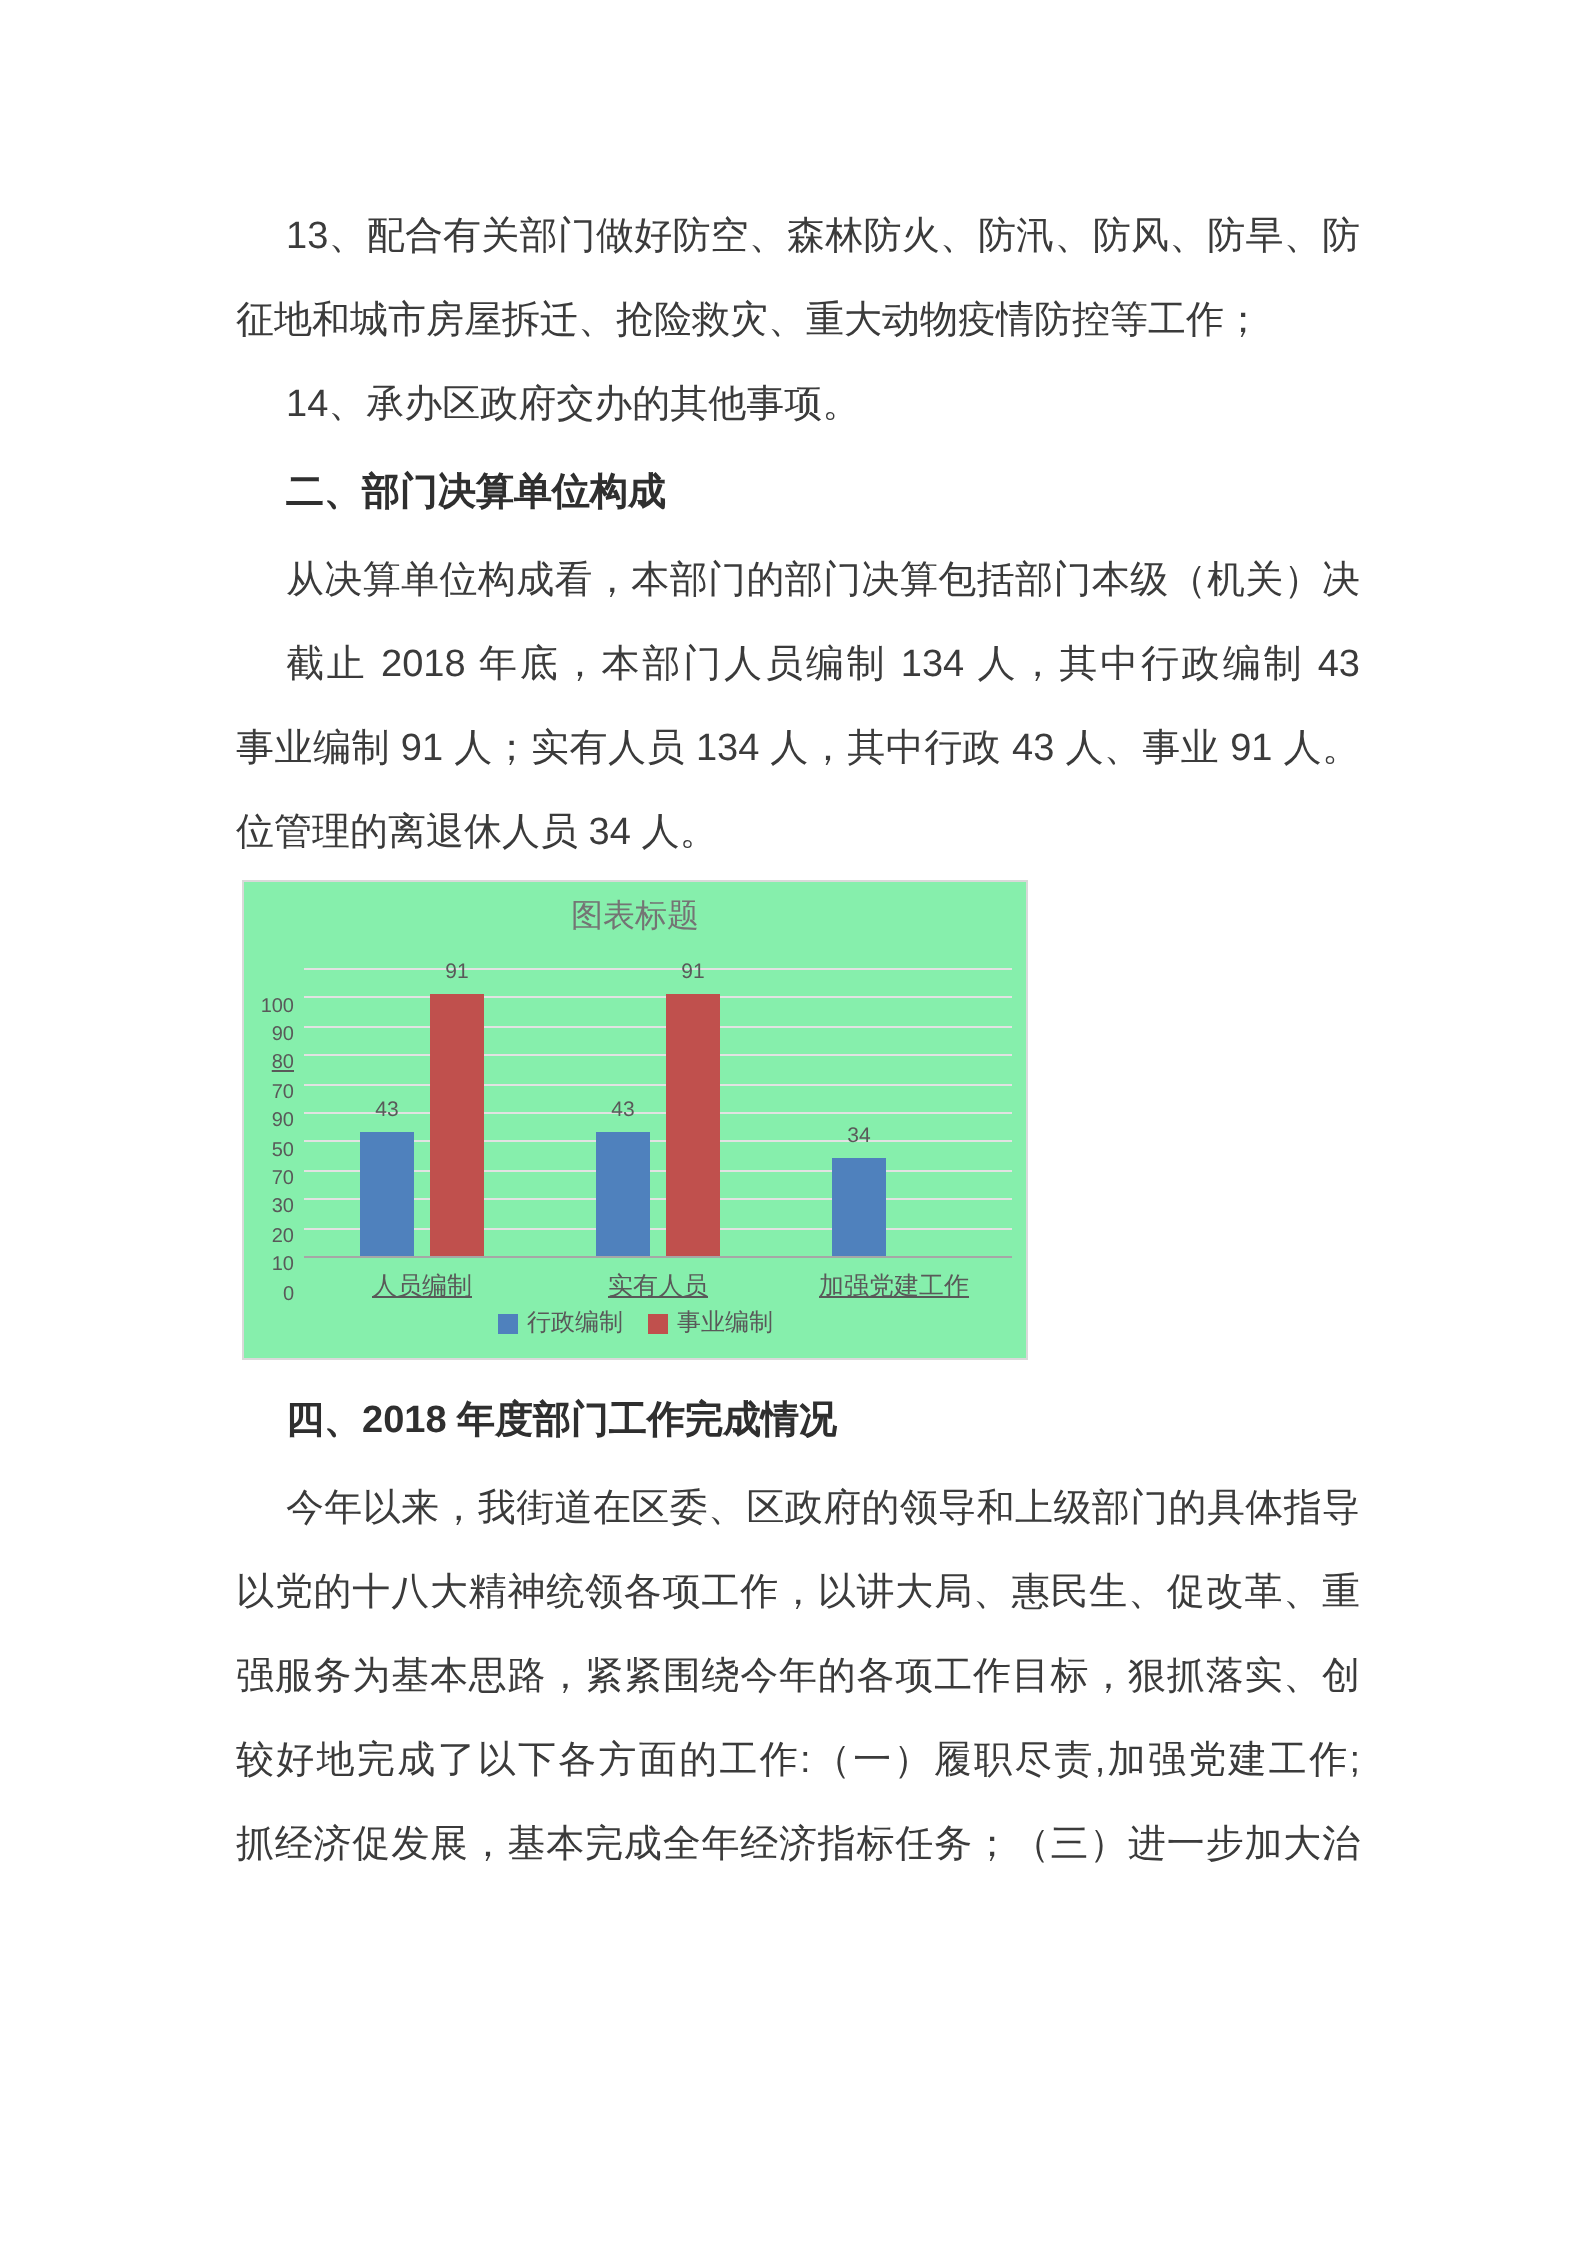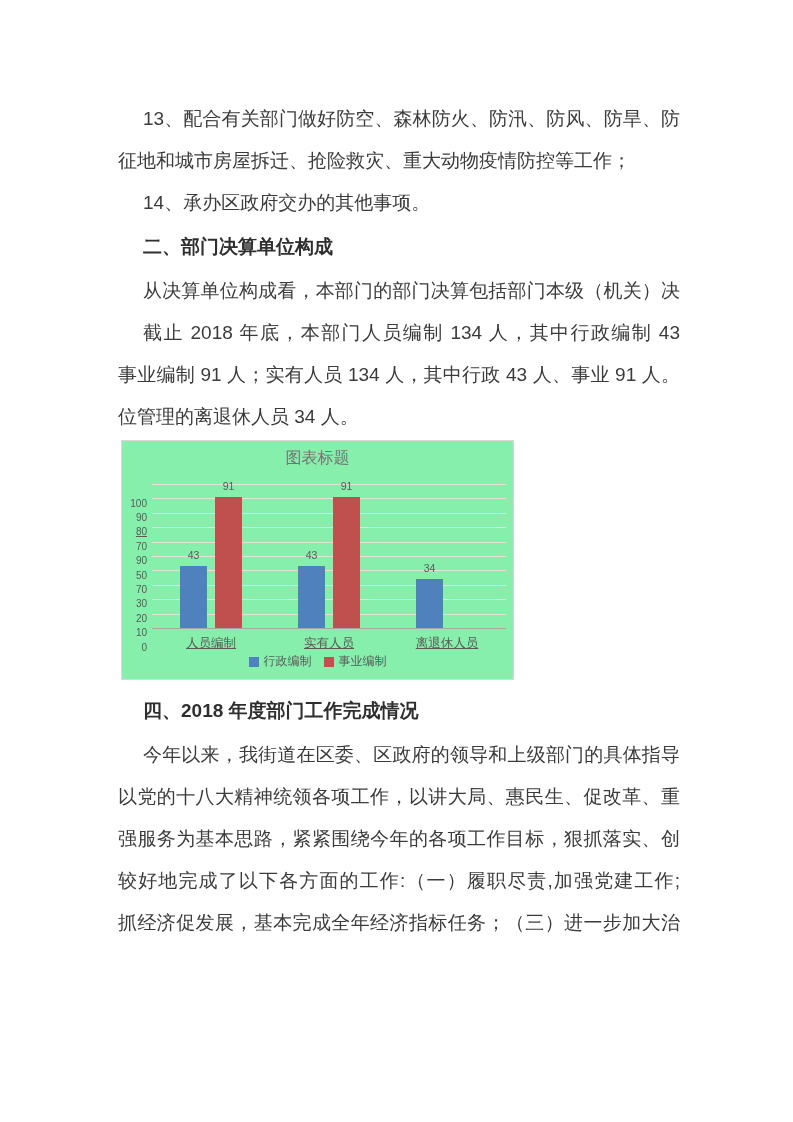--- a/index.html
+++ b/index.html
@@ -116,21 +116,21 @@
         <div class="bar" style="left: 93px; width: 27px; top: 55.96px; height: 131.04px; background: rgb(192, 80, 77);"></div>
         <div class="bar-label" style="left: 83px; width: 47px; top: 38.96px;">91</div>
         <div class="xcat" style="left: 30px; width: 118px; top: 194px;">人员编制</div>
         <div class="bar" style="left: 176px; width: 27px; top: 125.08px; height: 61.92px; background: rgb(79, 129, 189);"></div>
         <div class="bar-label" style="left: 166px; width: 47px; top: 108.08px;">43</div>
         <div class="bar" style="left: 211px; width: 27px; top: 55.96px; height: 131.04px; background: rgb(192, 80, 77);"></div>
         <div class="bar-label" style="left: 201px; width: 47px; top: 38.96px;">91</div>
         <div class="xcat" style="left: 148px; width: 118px; top: 194px;">实有人员</div>
         <div class="bar" style="left: 294px; width: 27px; top: 138.04px; height: 48.96px; background: rgb(79, 129, 189);"></div>
         <div class="bar-label" style="left: 284px; width: 47px; top: 121.04px;">34</div>
-        <div class="xcat" style="left: 266px; width: 118px; top: 194px;">离退休人员</div>
+        <div class="xcat" style="left: 266px; width: 118px; top: 194px;">加强党建工作</div>
         <div class="legend">
           <div class="legend-item">
             <span class="legend-swatch" style="background: rgb(79, 129, 189);"></span>
             <span>行政编制</span>
           </div>
           <div class="legend-item">
             <span class="legend-swatch" style="background: rgb(192, 80, 77);"></span>
             <span>事业编制</span>
           </div>
         </div>

